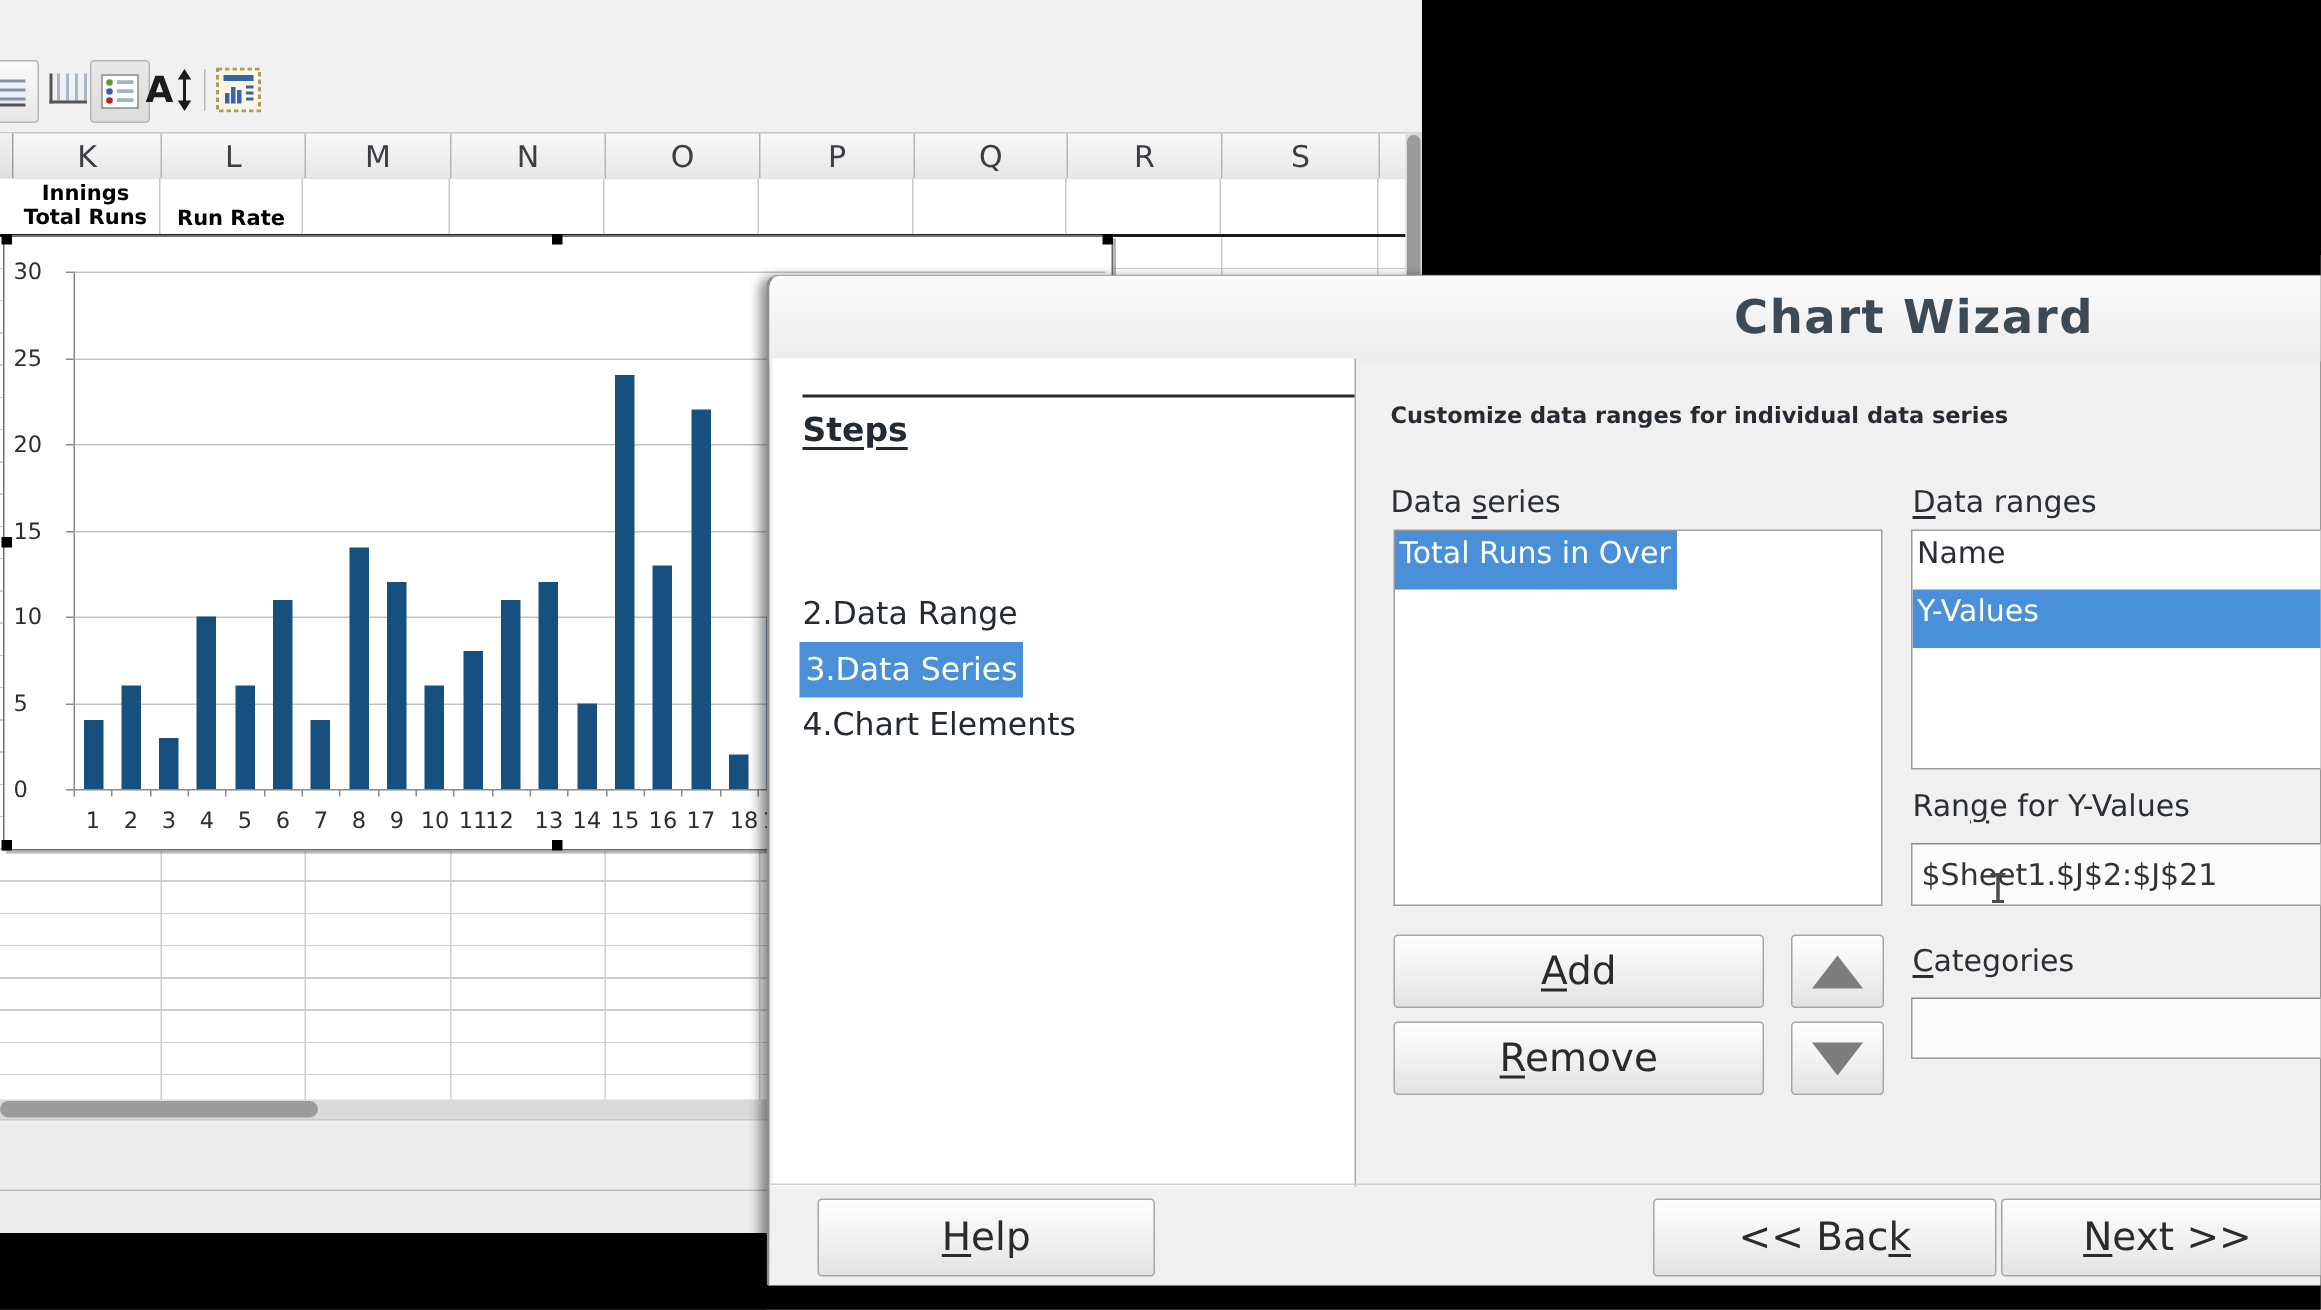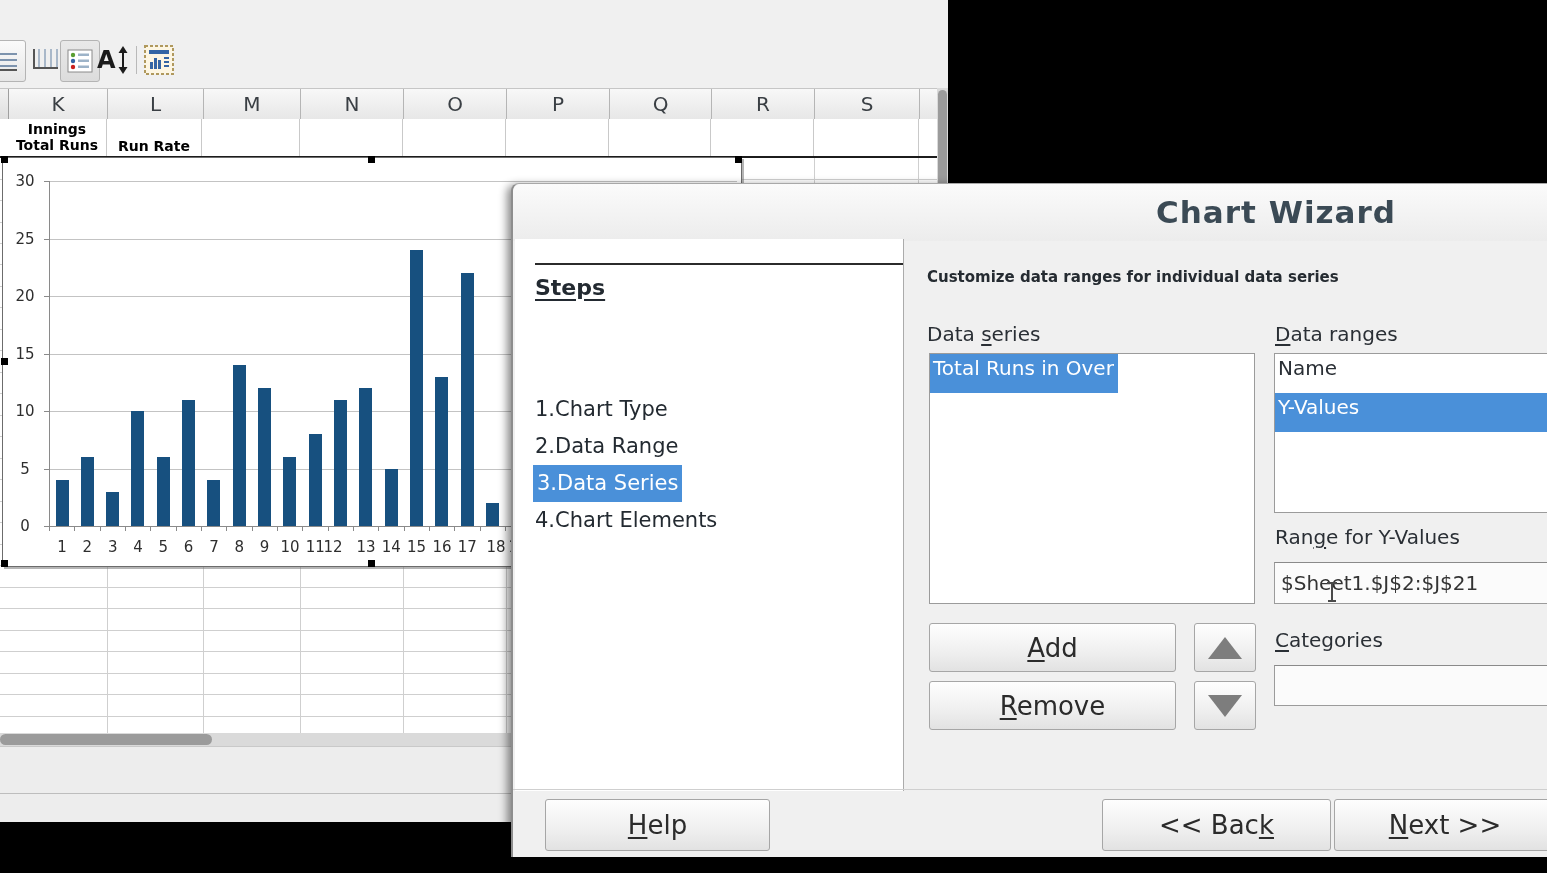--- a/index.html
+++ b/index.html
@@ -50,21 +50,21 @@
 
   
   #black-tr{left:948px;top:0;width:599px;height:183px;background:#000;}
   #black-bl{left:0;top:822px;width:511px;height:51px;background:#000;}
   #black-bot{left:0;top:856px;width:1547px;height:17px;background:#000;}
 
   
   #chart-object{left:2px;top:157px;width:738px;height:408px;background:#fff;
       border:1px solid #6c6c6c;box-shadow:2px 2px 0 rgba(120,120,120,.55);}
   .handle{position:absolute;width:7px;height:7px;background:#000;}
-  .ytick-label{position:absolute;width:32px;text-align:center;font-size:15px;color:#2e2e2e;}
+  .ytick-label{position:absolute;width:32px;text-align:left;font-size:15px;color:#2e2e2e;}
   .gridline{position:absolute;height:1px;background:#c3c3c3;}
   .bar{position:absolute;}
   .xlab{position:absolute;width:26px;text-align:center;font-size:15px;color:#2e2e2e;}
   .xtick{position:absolute;width:1px;height:5px;background:#8a8a8a;}
   #yaxis{position:absolute;width:1px;background:#8a8a8a;}
 
   
   #dialog{left:511px;top:183px;width:1036px;height:673px;background:#f0f0f0;
       border-left:2px solid #8d8d8d;border-top:1px solid #a8a8a8;
       border-radius:8px 0 0 0;box-shadow:-4px 2px 8px rgba(0,0,0,.45);}
@@ -321,21 +321,20 @@
 <div id="black-bot" class="abs"></div>
 
 <div id="dialog" class="abs">
   <div id="dlg-header"></div>
   <div id="dlg-title">Chart Wizard</div>
 
   <div id="steps-panel">
     <div id="steps-rule"></div>
     <div id="steps-title">Steps</div>
     <div id="steps-list">
-      <div class="step">1.Chart Type</div>
       <div class="step">2.Data Range</div>
       <div><span class="step active">3.Data Series</span></div>
       <div class="step">4.Chart Elements</div>
     </div>
   </div>
 
   <div id="customize-heading">Customize data ranges for individual data series</div>
 
   <div class="dlabel" style="left:414px;top:138px;">
     <span>Data </span><span class="m">s</span><span>eries</span>

